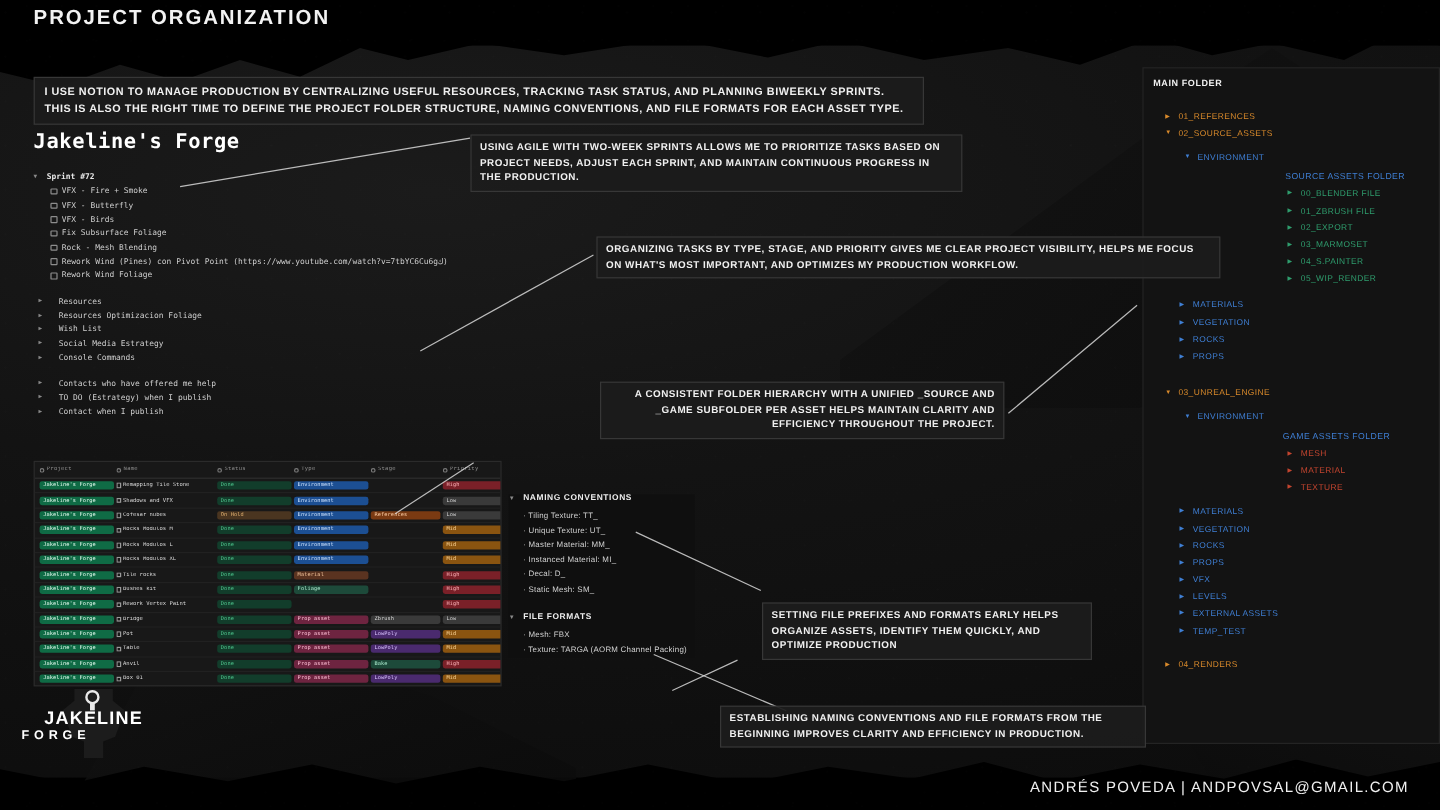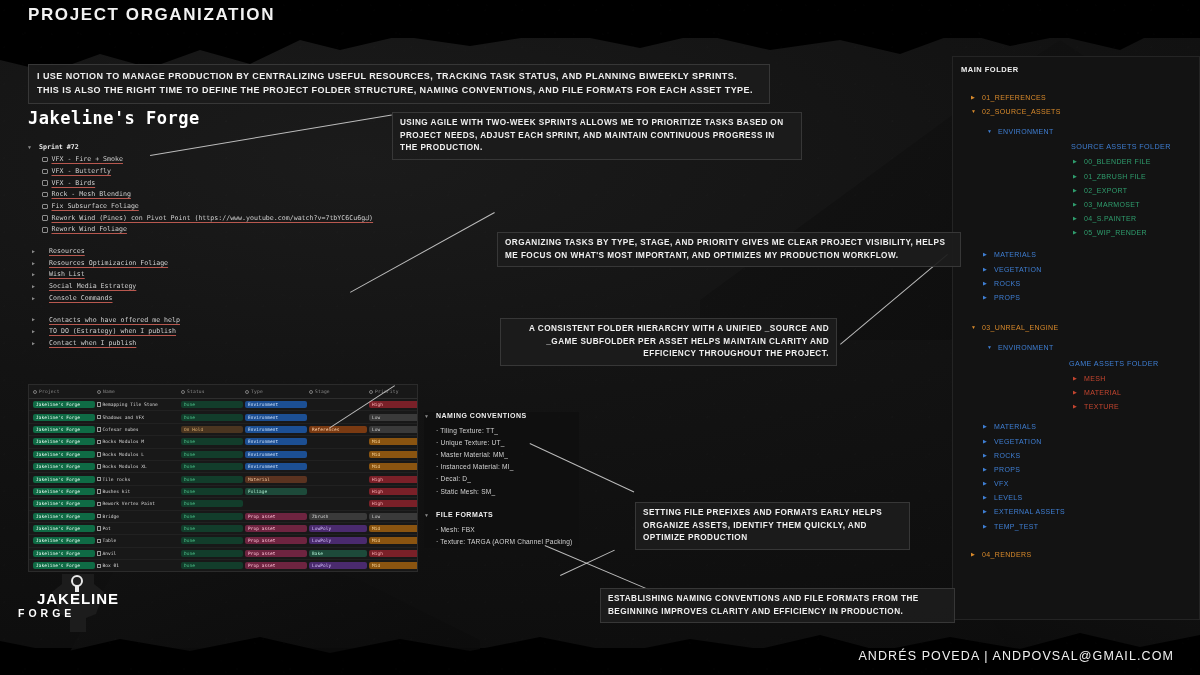--- a/index.html
+++ b/index.html
@@ -66,42 +66,42 @@
     position:absolute; z-index:25;
     background:rgba(28,28,28,.93);
     border:1px solid rgba(90,90,90,.45);
     color:#f0f0f0;
     font-size:8.2px; font-weight:700; letter-spacing:.45px; line-height:1.55;
     padding:4px 7px;
     text-transform:uppercase;
   }
   #callout-intro{ left:28px; top:64px; width:742px; font-size:9px; padding:5px 8px; }
   #callout-agile{ left:392px; top:112px; width:410px; }
-  #callout-tasks{ left:497px; top:197px; width:464px;margin-top:35px; }
+  #callout-tasks{ left:497px; top:197px; width:520px; }
   #callout-folder{ left:500px; top:318px; width:337px;text-align:right; }
   #callout-prefix{ left:635px; top:502px; width:275px; }
   #callout-establish{ left:600px; top:588px; width:355px; }
 
   
   .leader{ position:absolute; background:#d8d8d8; height:1px; transform-origin:0 0; z-index:24; opacity:.85;}
 
   
   #notion-doc{ position:absolute; left:28px; top:108px; width:372px; z-index:20; }
   #notion-title{
     font-family:"DejaVu Sans Mono", monospace;
     font-size:17px; font-weight:700; color:#ffffff; letter-spacing:.5px;
     margin-bottom:14px;
   }
   .doc-row{ display:flex; align-items:center; gap:4px; font-family:"DejaVu Sans Mono", monospace;
     font-size:6.6px; color:#cfcfcf; line-height:1.05; padding:2.4px 0; }
   .tri{ color:#8a8a8a; font-size:5px; width:7px; display:inline-block; }
   .chk{ width:5.5px; height:5.5px; border:1px solid #8d8d8d; display:inline-block; border-radius:1px; flex:none; }
   .sprint-head{ color:#e9e9e9; font-weight:700; padding-left:0px; }
   .check-row{ padding-left:14px; }
-  .u{ text-decoration:underline; text-decoration-color:#b8584f; text-underline-offset:1.5px; }
+  .u{ text-decoration-color:#b8584f; text-underline-offset:1.5px; }
   .toggle-row{ padding-left:4px;gap:10px; }
   .grp-gap{ height:10px; }
 
   
   #notion-table{
     position:absolute; left:28px; top:384px; width:390px; height:188px;
     background:#181818; border:1px solid #2b2b2b; z-index:20; overflow:hidden;
   }
   .tbl-head, .tbl-row{ display:grid; grid-template-columns:62px 82px 62px 62px 58px 50px 34px;
      align-items:center; height:12.4px; padding:0 4px; gap:2px; }
@@ -203,25 +203,25 @@
       <div class="doc-row check-row">
         <span class="chk"></span>
         <span class="u">VFX - Butterfly</span>
       </div>
       <div class="doc-row check-row">
         <span class="chk"></span>
         <span class="u">VFX - Birds</span>
       </div>
       <div class="doc-row check-row">
         <span class="chk"></span>
-        <span class="u">Rock - Mesh Blending</span>
+        <span class="u">Fix Subsurface Foliage</span>
       </div>
       <div class="doc-row check-row">
         <span class="chk"></span>
-        <span class="u">Fix Subsurface Foliage</span>
+        <span class="u">Rock - Mesh Blending</span>
       </div>
       <div class="doc-row check-row">
         <span class="chk"></span>
         <span class="u">Rework Wind (Pines) con Pivot Point (https://www.youtube.com/watch?v=7tbYC6Cu6gك)</span>
       </div>
       <div class="doc-row check-row">
         <span class="chk"></span>
         <span class="u">Rework Wind Foliage</span>
       </div>
     </div>

